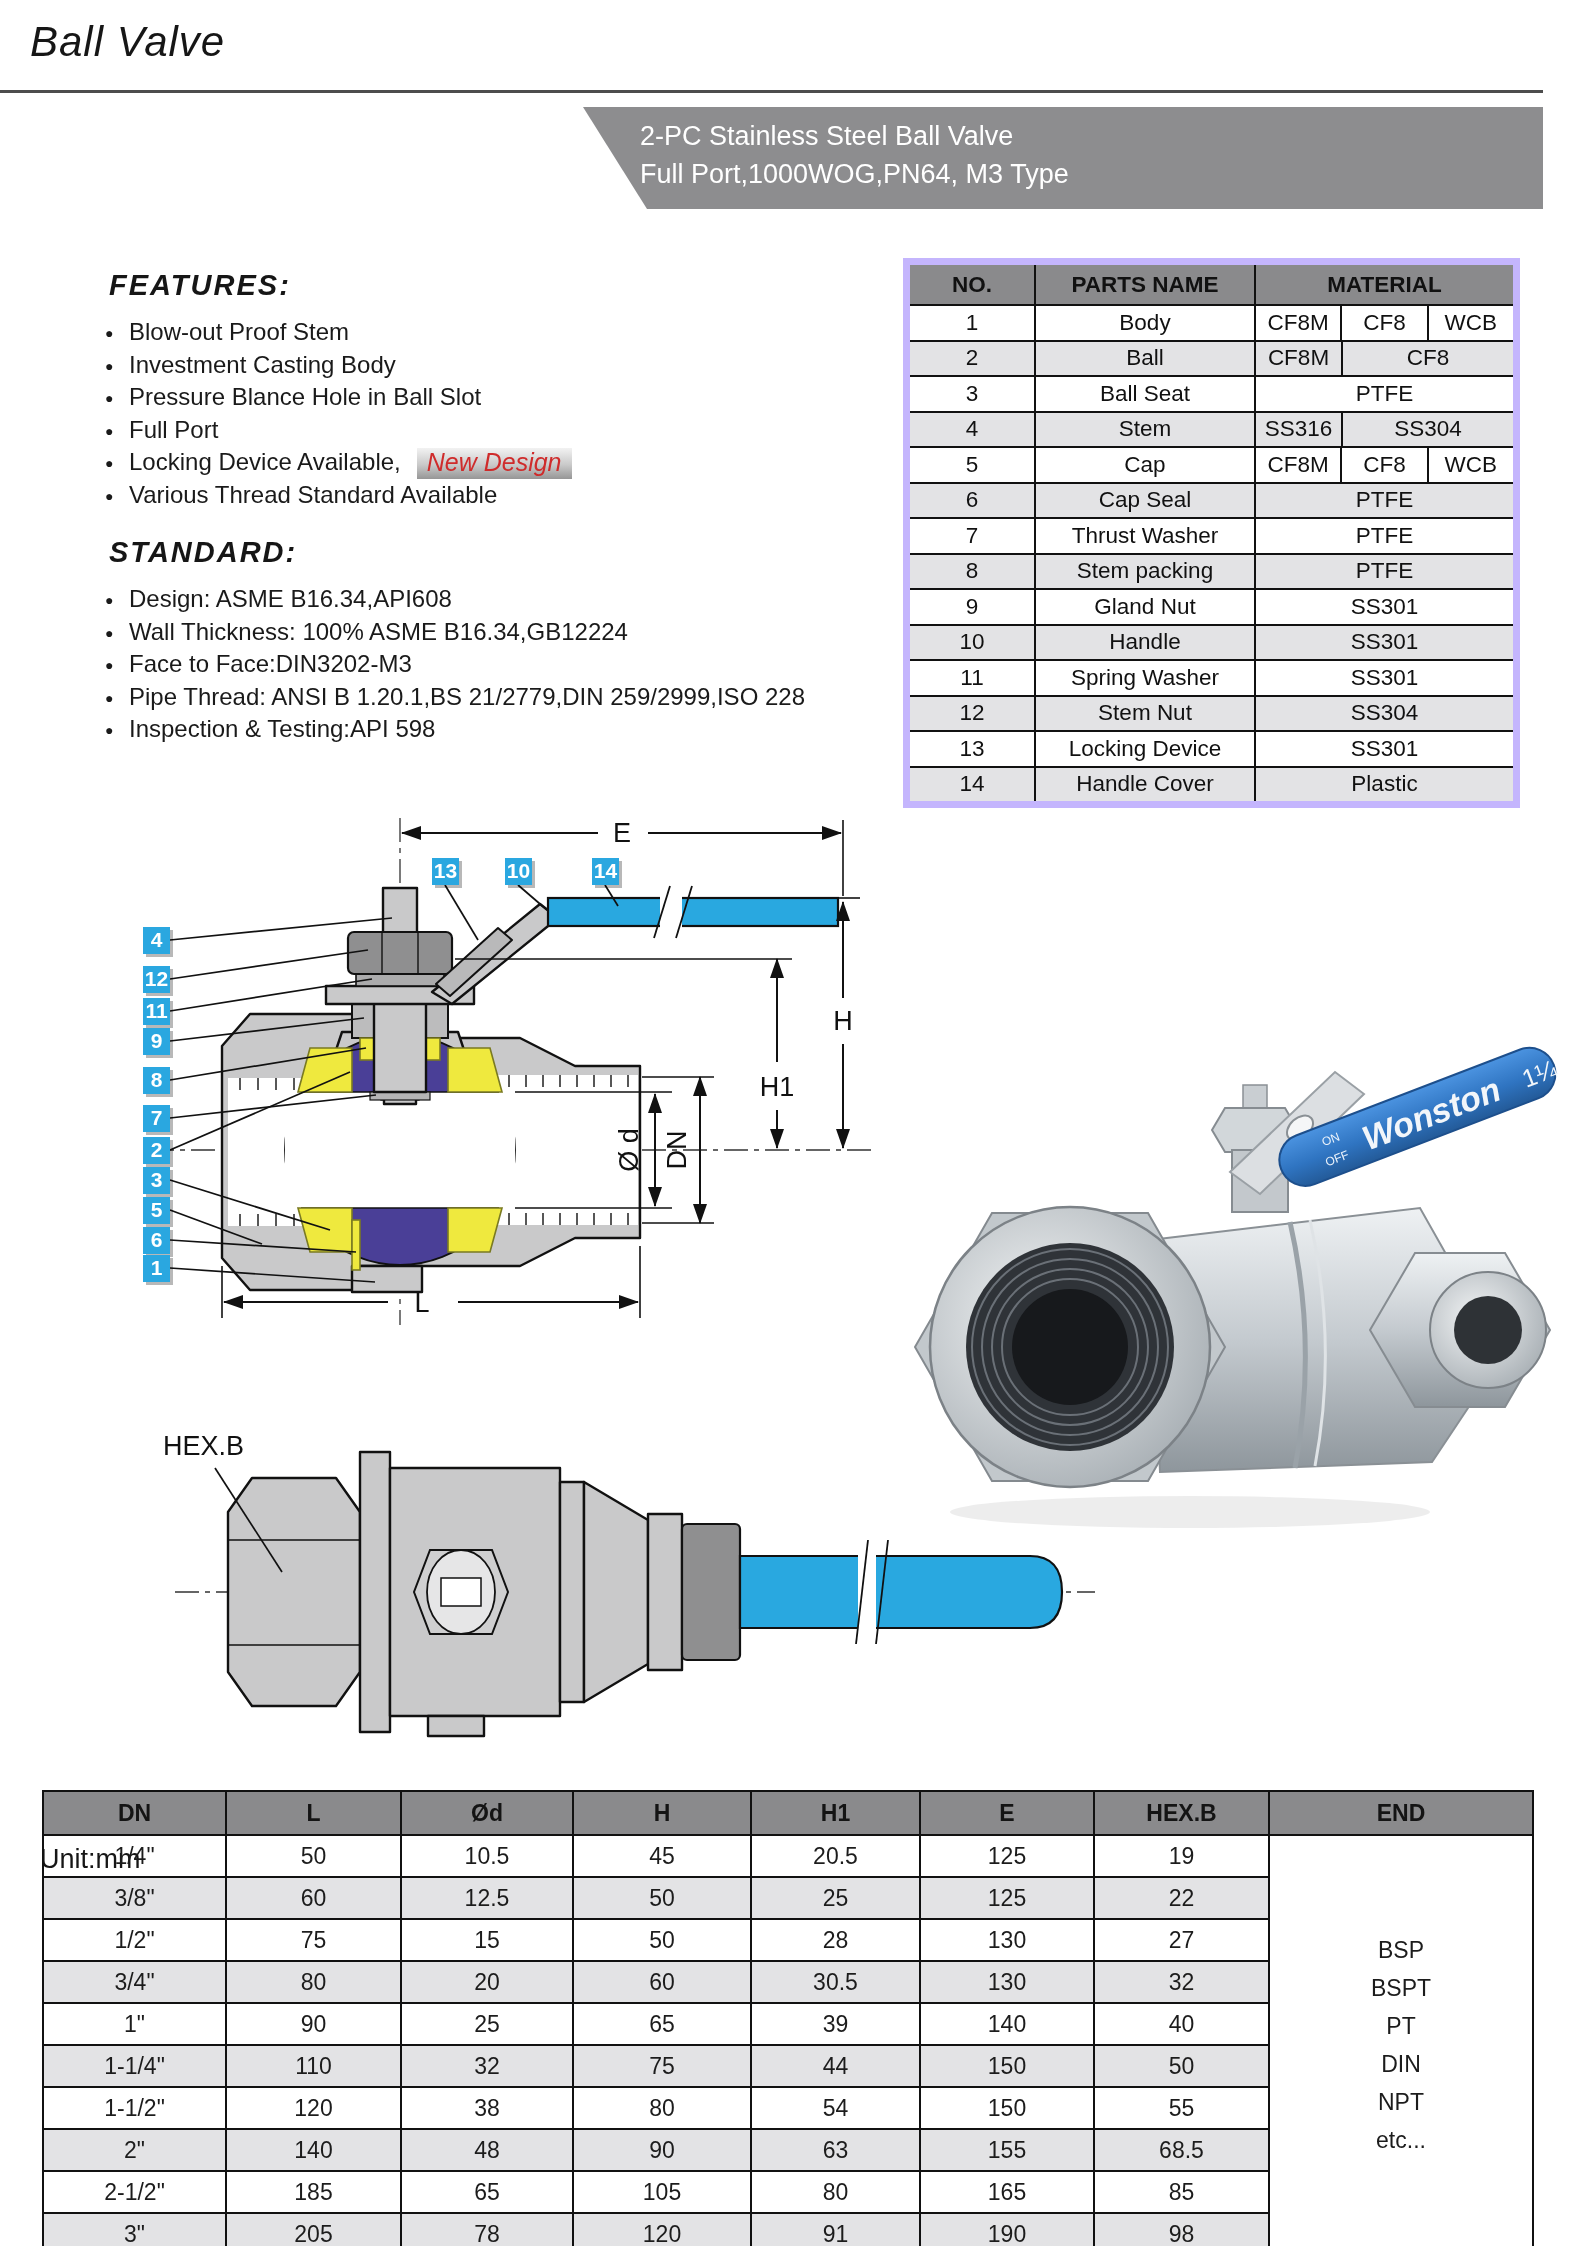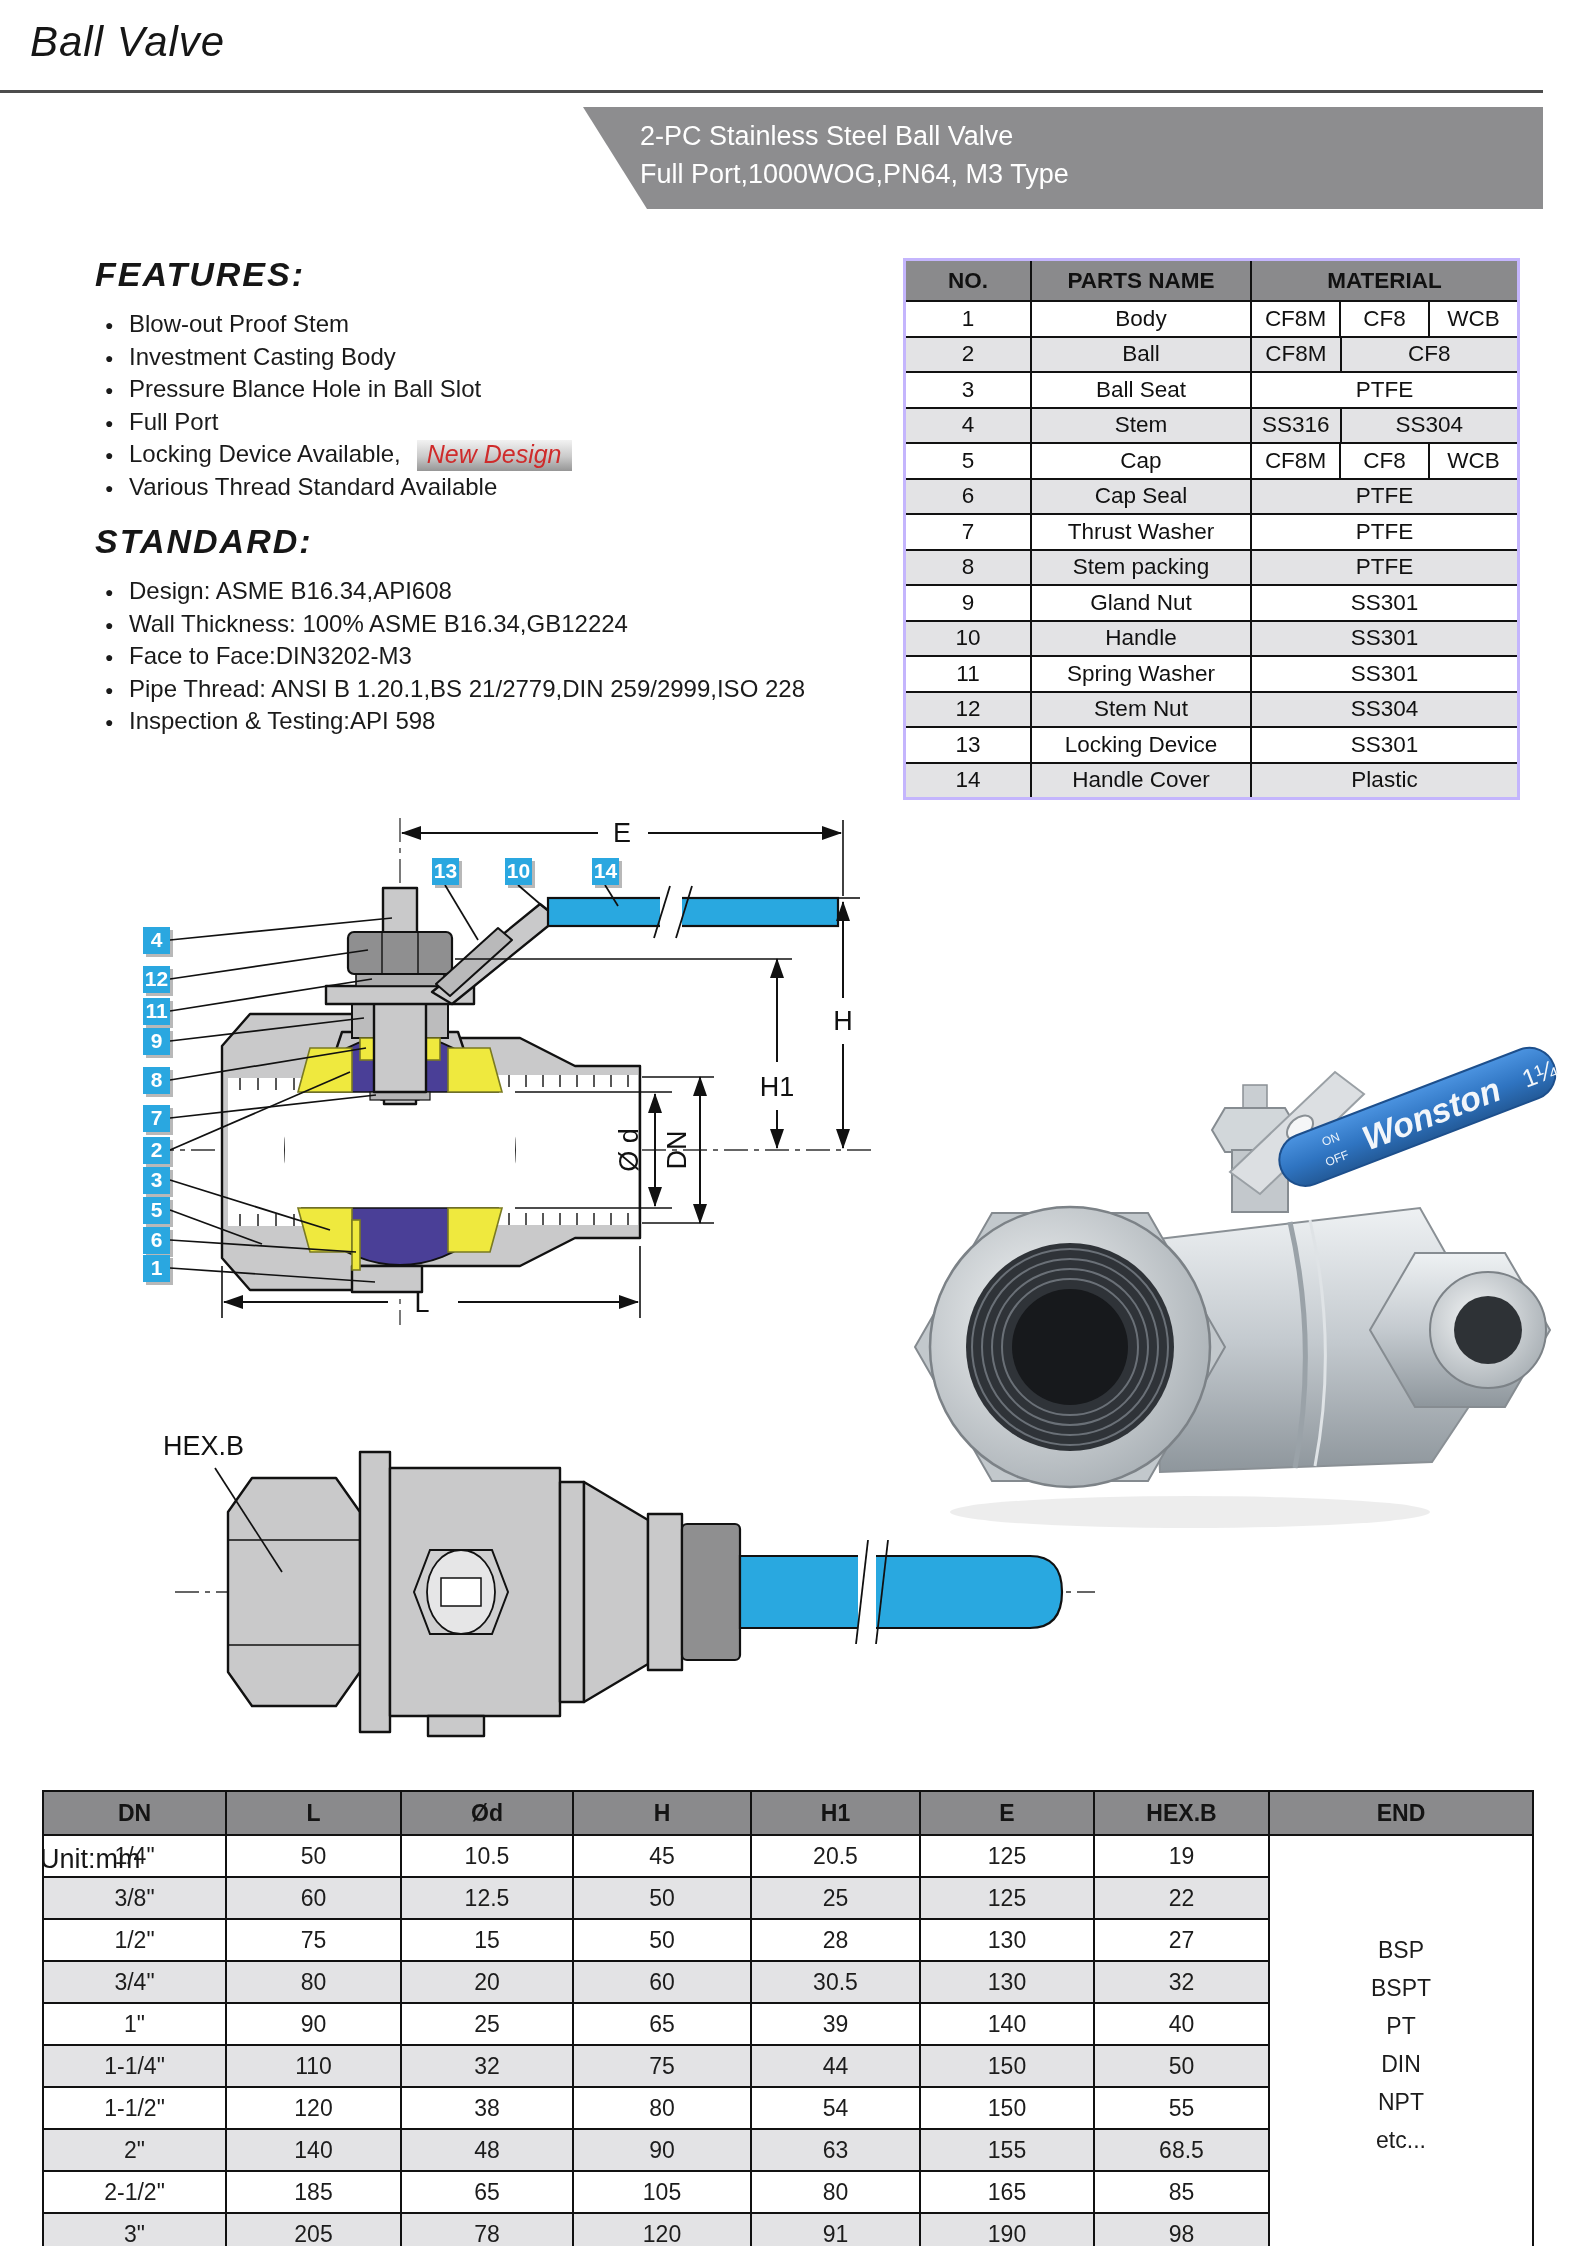--- a/index.html
+++ b/index.html
@@ -14,30 +14,30 @@
               clip-path:polygon(0 0,553px 0,620px 100%,0 100%);}
   .banner-red .model{position:absolute;left:205px;top:42px;font-size:31px;color:#fdfdfd;letter-spacing:1px;}
   .banner-gray{position:absolute;left:583px;top:107px;width:960px;height:102px;background:#8d8d8f;
                clip-path:polygon(0 0,100% 0,100% 100%,64px 100%);color:#fff;}
   .banner-gray .l1{position:absolute;left:57px;top:14px;font-size:27px;}
   .banner-gray .l2{position:absolute;left:57px;top:52px;font-size:27px;}
 
   
   .sec{position:absolute;left:95px;width:820px;}
   .sec-features{top:255px;} .sec-standard{top:522px;}
-  .sec h2{margin:0;font-style:italic;font-size:34px;font-weight:600;letter-spacing:2px;color:#161616;}
+  .sec h2{margin:14px;font-style:italic;font-size:29px;font-weight:600;letter-spacing:2px;color:#161616;}
   .sec ul{list-style:none;margin:14px 0 0 0;padding:0 0 0 34px;}
   .sec li{position:relative;font-size:24px;line-height:32.5px;color:#1a1a1a;white-space:nowrap;}
   .sec li::before{content:"●";position:absolute;left:-24px;top:1px;font-size:14px;}
   .badge{display:inline-block;margin-left:16px;padding:0 10px 2px 10px;font-style:italic;
          color:#cf2b2b;background:linear-gradient(180deg,#f2f2f2 0%,#c9c9c9 55%,#969696 100%);
          font-size:25px;line-height:29px;vertical-align:middle;}
 
   
-  .pt{position:absolute;left:903px;top:258px;width:617px;border:3px solid #c4b5fd;font-size:22.5px;
+  .pt{position:absolute;left:903px;top:258px;width:617px;border:7px solid #c4b5fd;font-size:22.5px;
       box-sizing:border-box;background:#fff;}
   .pt-row{display:flex;height:33.5px;border-top:2px solid #111;}
   .pt-row.head{height:39px;background:#8a8a8c;font-weight:bold;border-top:none;}
   .pt-row.alt{background:#e3e3e5;}
   .pt .c{display:flex;align-items:center;justify-content:center;box-sizing:border-box;}
   .pt .c-no{width:126px;border-right:2px solid #111;}
   .pt .c-name{width:220px;border-right:2px solid #111;}
   .pt .c-mat{flex:1;display:flex;}
   .pt .c-mat .m{display:flex;align-items:center;justify-content:center;flex-basis:0;
                 border-right:2px solid #111;box-sizing:border-box;}

